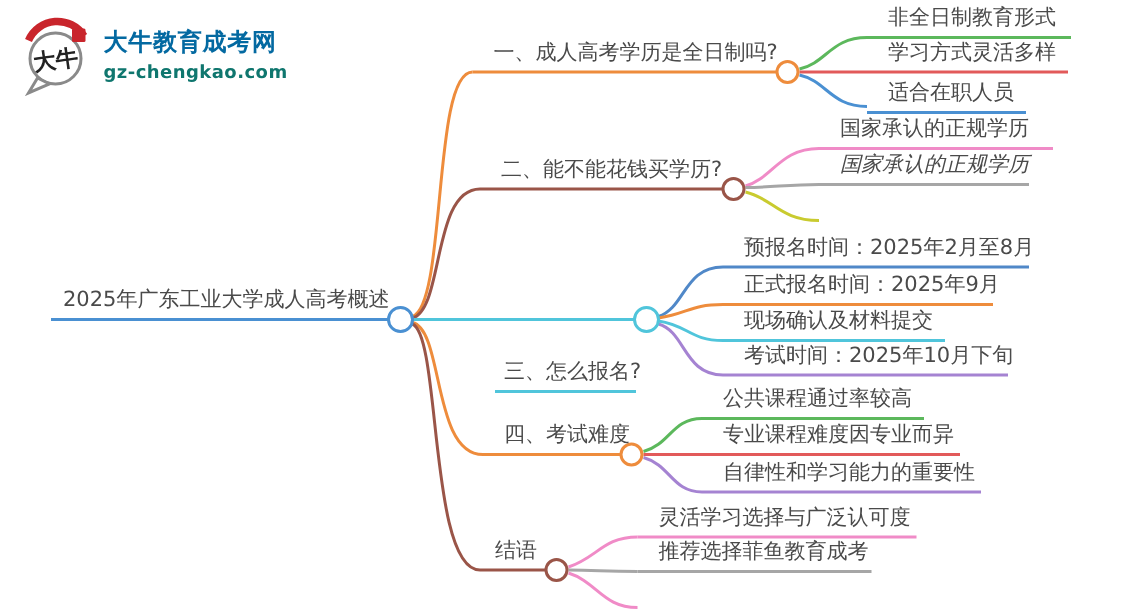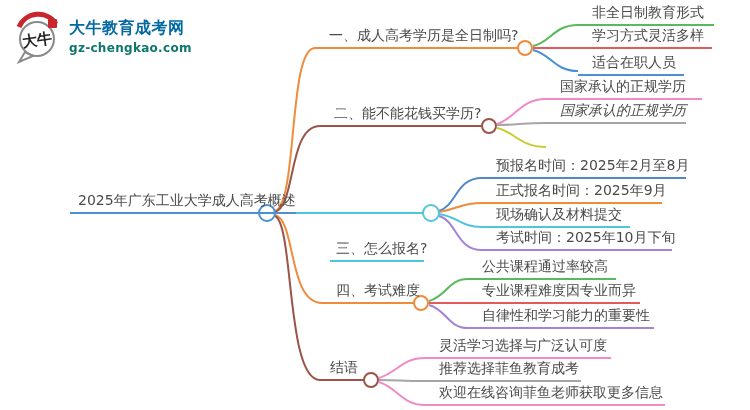--- a/index.html
+++ b/index.html
@@ -80,21 +80,21 @@
         <rect x="36" y="9" width="9" height="9" rx="1" fill="#C9252C"></rect>
         <text x="25" y="35" text-anchor="middle" font-size="15" font-weight="bold" fill="#222222" transform="rotate(-8 25 29)">大牛</text>
       </svg>
     </div>
     <div class="logo-text">
       <div class="logo-title">大牛教育成考网</div>
       <div class="logo-domain">gz-chengkao.com</div>
     </div>
   </div>
 
-  <div class="node root" style="left: 34px; top: 190px; width: 226px; border-bottom-color: rgb(74, 144, 210); margin-left: 36px;">2025年广东工业大学成人高考概述</div>
+  <div class="node root" style="left: 34px; top: 190px; width: 226px; border-bottom-color: rgb(74, 144, 210);">2025年广东工业大学成人高考概述</div>
 
   <div class="node" style="left: 315px; top: 25px; width: 203px; border-bottom-color: rgb(238, 140, 60);">一、成人高考学历是全日制吗?</div>
   <div class="node" style="left: 320px; top: 103px; width: 162px; border-bottom-color: rgb(154, 85, 72);">二、能不能花钱买学历?</div>
   <div class="node b3" style="left: 330px; top: 190px; width: 94px; border-bottom-color: rgb(80, 197, 219);">三、怎么报名?</div>
   <div class="node" style="left: 322px; top: 280px; width: 92px; border-bottom-color: rgb(238, 140, 60);">四、考试难度</div>
   <div class="node b5" style="left: 320px; top: 357px; width: 44px; border-bottom-color: rgb(154, 85, 72);">结语</div>
 
   <div class="node" style="left: 578px; top: 2px; width: 136px; border-bottom-color: rgb(92, 184, 92);">非全日制教育形式</div>
   <div class="node" style="left: 578px; top: 25px; width: 134px; border-bottom-color: rgb(226, 90, 90);">学习方式灵活多样</div>
   <div class="node" style="left: 578px; top: 52px; width: 106px; border-bottom-color: rgb(74, 144, 210);">适合在职人员</div>
@@ -106,15 +106,14 @@
   <div class="node" style="left: 482px; top: 180px; width: 180px; border-bottom-color: rgb(238, 140, 60);">正式报名时间：2025年9月</div>
   <div class="node" style="left: 482px; top: 204px; width: 148px; border-bottom-color: rgb(80, 197, 219);">现场确认及材料提交</div>
   <div class="node" style="left: 482px; top: 227px; width: 190px; border-bottom-color: rgb(165, 131, 210);">考试时间：2025年10月下旬</div>
 
   <div class="node" style="left: 468px; top: 256px; width: 148px; border-bottom-color: rgb(92, 184, 92);">公共课程通过率较高</div>
   <div class="node" style="left: 468px; top: 280px; width: 172px; border-bottom-color: rgb(226, 90, 90);">专业课程难度因专业而异</div>
   <div class="node" style="left: 468px; top: 305px; width: 186px; border-bottom-color: rgb(165, 131, 210);">自律性和学习能力的重要性</div>
 
   <div class="node" style="left: 425px; top: 335px; width: 186px; border-bottom-color: rgb(240, 139, 199);">灵活学习选择与广泛认可度</div>
   <div class="node" style="left: 425px; top: 358px; width: 156px; border-bottom-color: rgb(166, 166, 166);">推荐选择菲鱼教育成考</div>
-  <div class="node" style="left: 425px; top: 382px; width: 240px; border-bottom-color: rgb(240, 139, 199);">欢迎在线咨询菲鱼老师获取更多信息</div>
 
 </div>
 
 </body></html>

